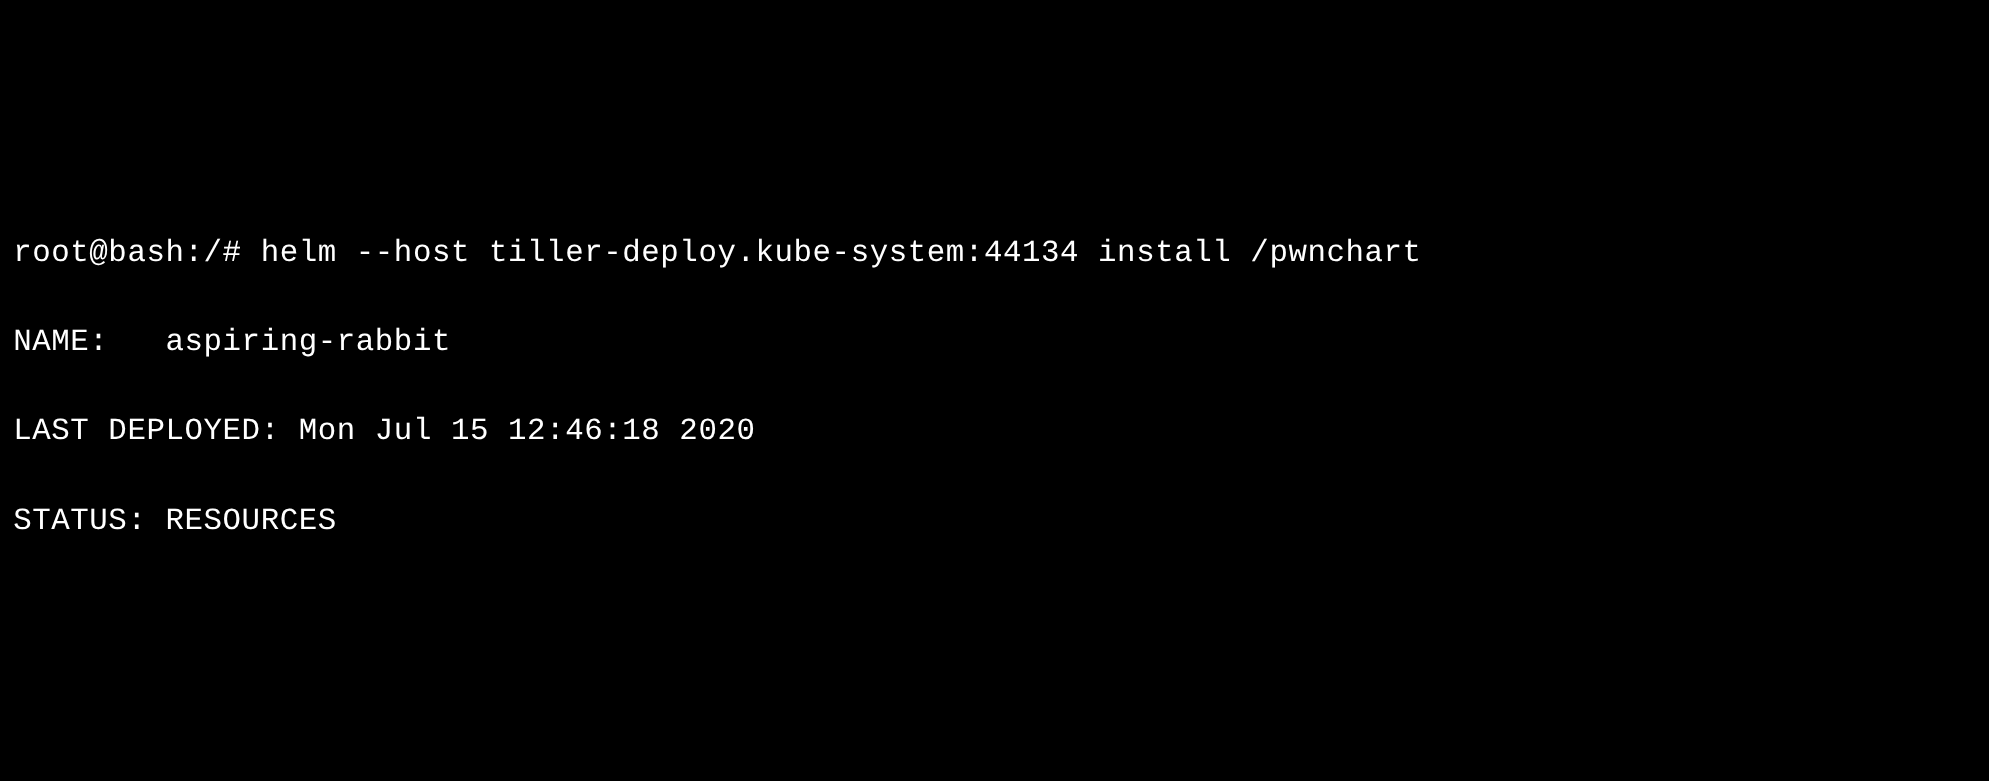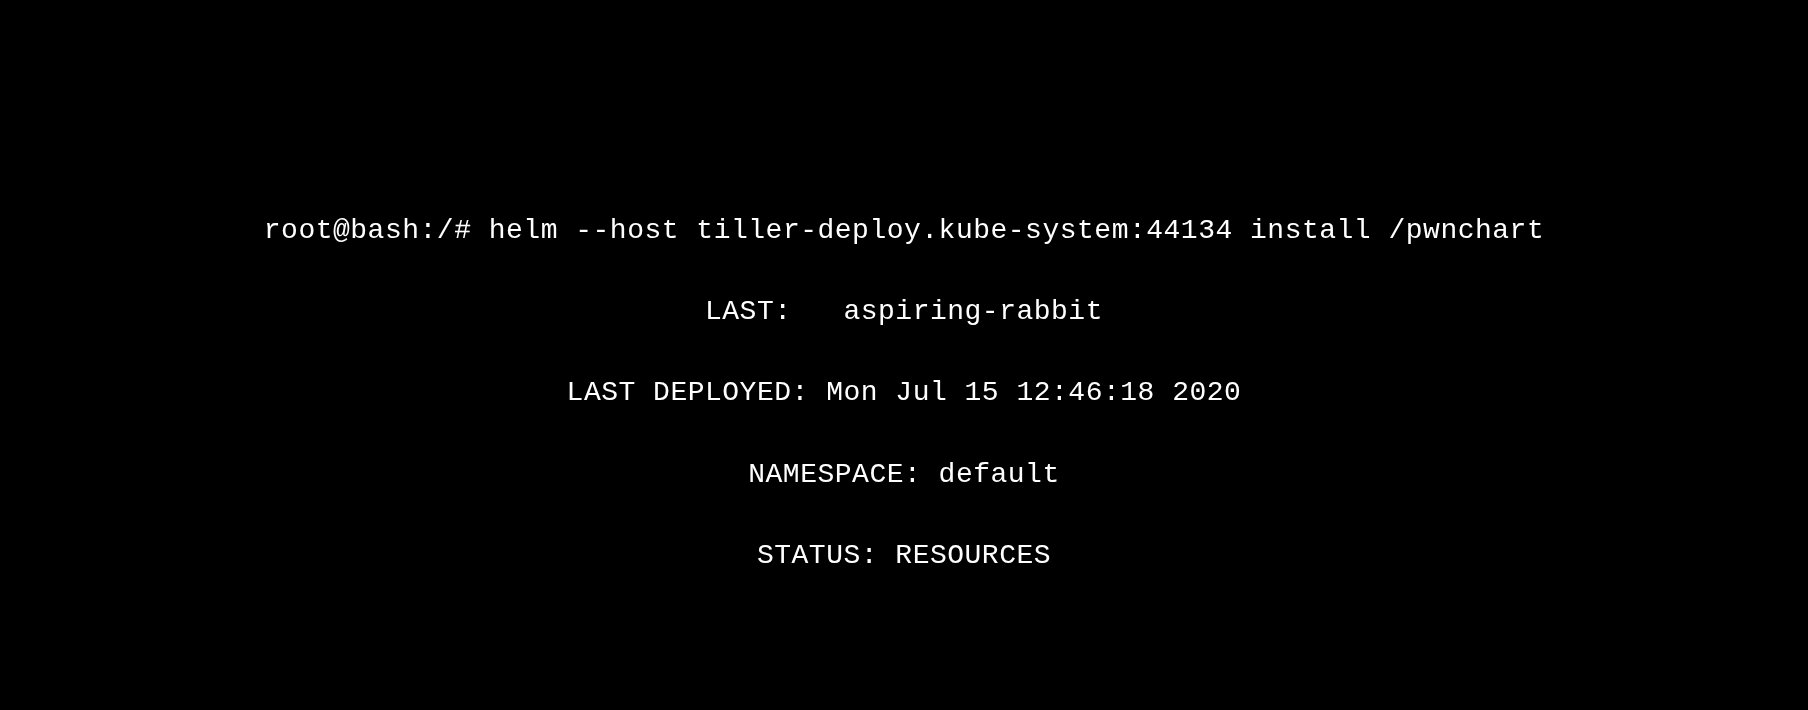--- a/index.html
+++ b/index.html
@@ -15,33 +15,31 @@
       line-height: 1.45;
       padding: 8px 12px;
       white-space: pre;
       letter-spacing: 0.5px;
     }
     .terminal-output {
       display: block;
     }
     .line {
       display: block;
-      text-align: center;
     }
   </style>
 </head>
 <body>
 
 
 
 <div class="terminal-output">
 <span class="line">root@bash:/# helm --host tiller-deploy.kube-system:44134 install /pwnchart</span>
-<span class="line">LAST:   aspiring-rabbit</span>
+<span class="line">NAME:   aspiring-rabbit</span>
 <span class="line">LAST DEPLOYED: Mon Jul 15 12:46:18 2020</span>
-<span class="line">NAMESPACE: default</span>
 <span class="line">STATUS: RESOURCES</span>
 <span class="line"></span>
 
 
 
 <span class="line"></span>
 
 
 
 </div>

